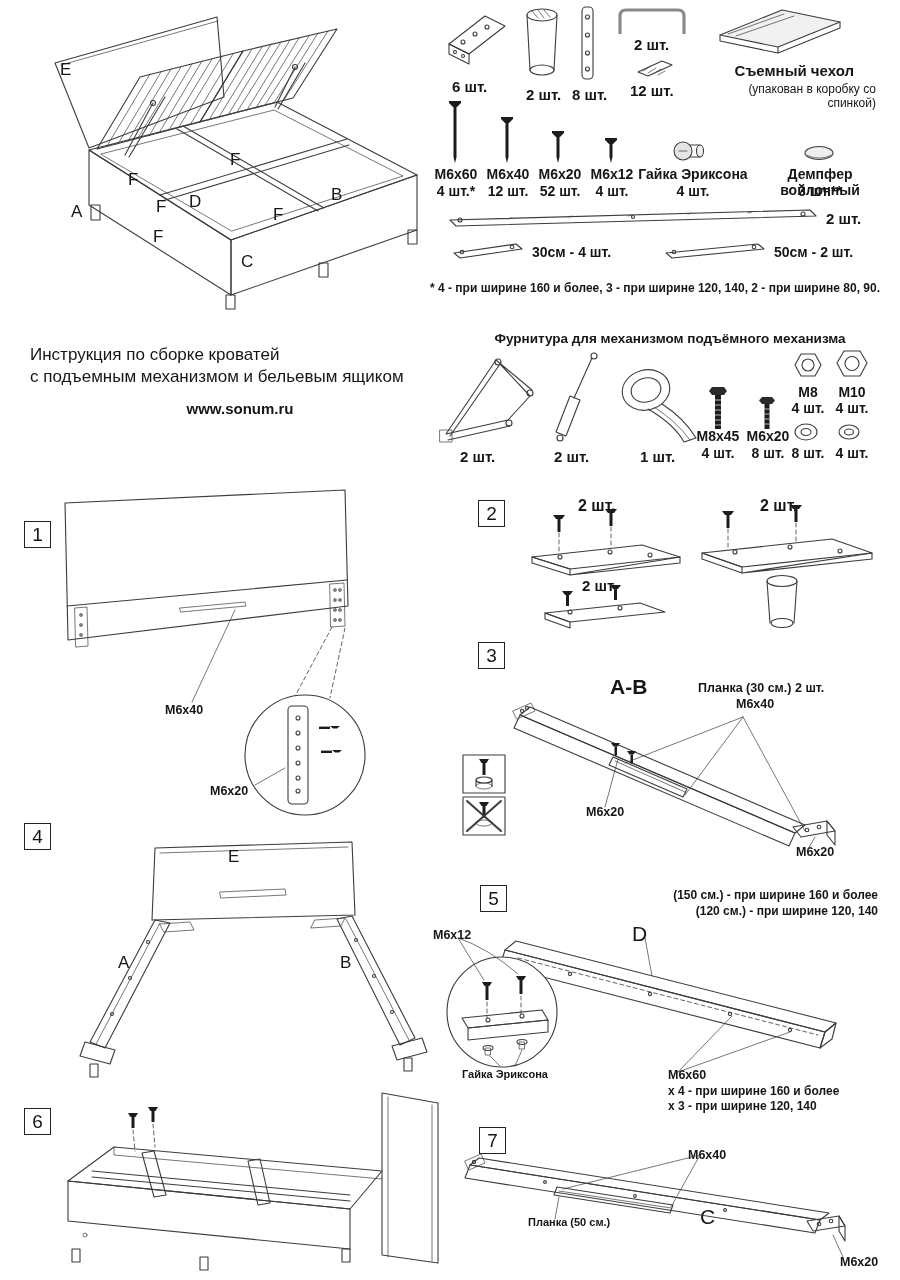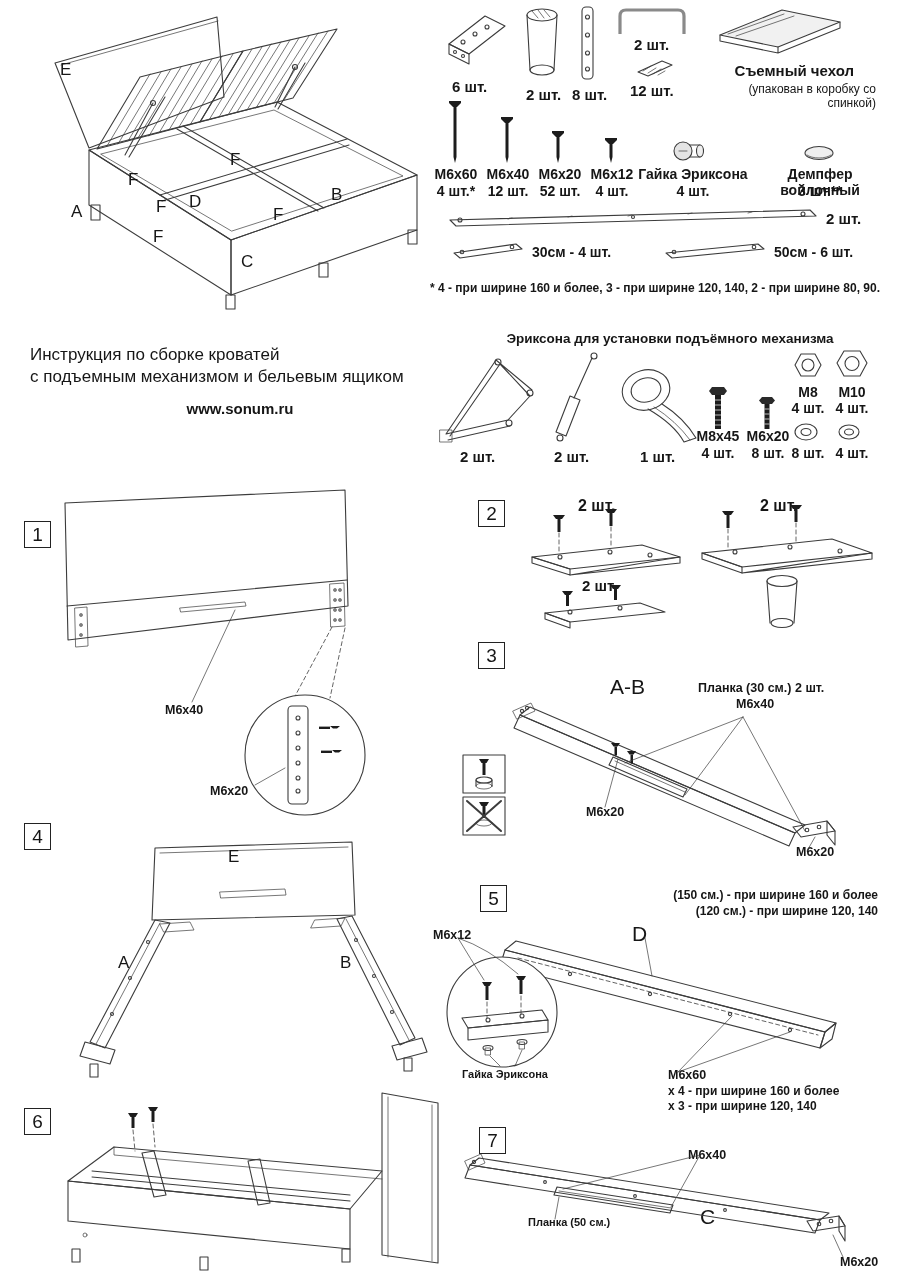--- a/index.html
+++ b/index.html
@@ -199,25 +199,25 @@
   </svg>
   <span class="abs plabel" style="left:532px;top:244px">30см - 4 шт.</span>
 
   <svg style="left:664px;top:242px" width="104" height="18" viewBox="0 0 104 18">
     <g class="ln">
         <polygon points="2,11 94,2 100,7 8,16"></polygon>
         <circle cx="10" cy="10" r="1.8"></circle>
         <circle cx="90" cy="5" r="1.8"></circle>
       </g>
   </svg>
-  <span class="abs plabel" style="left:774px;top:244px">50см - 6 шт.</span>
+  <span class="abs plabel" style="left:774px;top:244px">50см - 2 шт.</span>
 
   <div class="abs note" style="left:430px;top:281px;width:465px">* 4 - при ширине 160 и более, 3 - при ширине 120, 140, 2 - при ширине 80, 90.</div>
 
-  <div class="abs" style="left:450px;top:331px;width:440px;text-align:center;font-size:13.5px;font-weight:bold">Эриксона для установки подъёмного механизма</div>
+  <div class="abs" style="left:450px;top:331px;width:440px;text-align:center;font-size:13.5px;font-weight:bold">Фурнитура для механизмом подъёмного механизма</div>
 
   <svg style="left:438px;top:346px" width="104" height="98" viewBox="0 0 104 98">
     <g class="ln">
       <path d="M8,88 58,14 M12,90 62,18 M58,14 94,44 M62,18 92,50 M8,88 70,74 M10,94 72,80 M70,74 92,50"></path>
       <circle cx="60" cy="16" r="3"></circle>
         <circle cx="92" cy="47" r="3"></circle>
         <circle cx="71" cy="77" r="3"></circle>
       <rect x="2" y="84" width="12" height="12" class="thin"></rect>
     </g>
   </svg>
@@ -379,21 +379,21 @@
       </g>
       <g>
         <ellipse cx="272" cy="86" rx="15" ry="5.5"></ellipse>
         <path d="M257,86 260,128 M287,86 284,128"></path>
         <ellipse cx="272" cy="128" rx="11" ry="4.5"></ellipse>
       </g>
     </g>
   </svg>
 
   <div class="abs numbox" style="left:478px;top:642px">3</div>
-  <span class="abs bigletter" style="left:610px;top:675px;font-weight:normal">А-В</span>
+  <span class="abs bigletter" style="left:610px;top:675px;font-weight:bold">А-В</span>
   <span class="abs slabel" style="left:698px;top:681px">Планка (30 см.)  2 шт.</span>
   <span class="abs slabel" style="left:736px;top:697px">М6х40</span>
   <span class="abs slabel" style="left:586px;top:805px">М6х20</span>
   <span class="abs slabel" style="left:796px;top:845px">М6х20</span>
   <svg style="left:455px;top:655px" width="445" height="225" viewBox="0 0 445 225">
     <g class="ln">
       <g>
         <polygon points="65,60 75,52 350,170 340,178"></polygon>
         <polygon points="65,60 340,178 334,191 59,73"></polygon>
         <polygon class="thin" points="58,56 76,48 80,56 62,64"></polygon>

